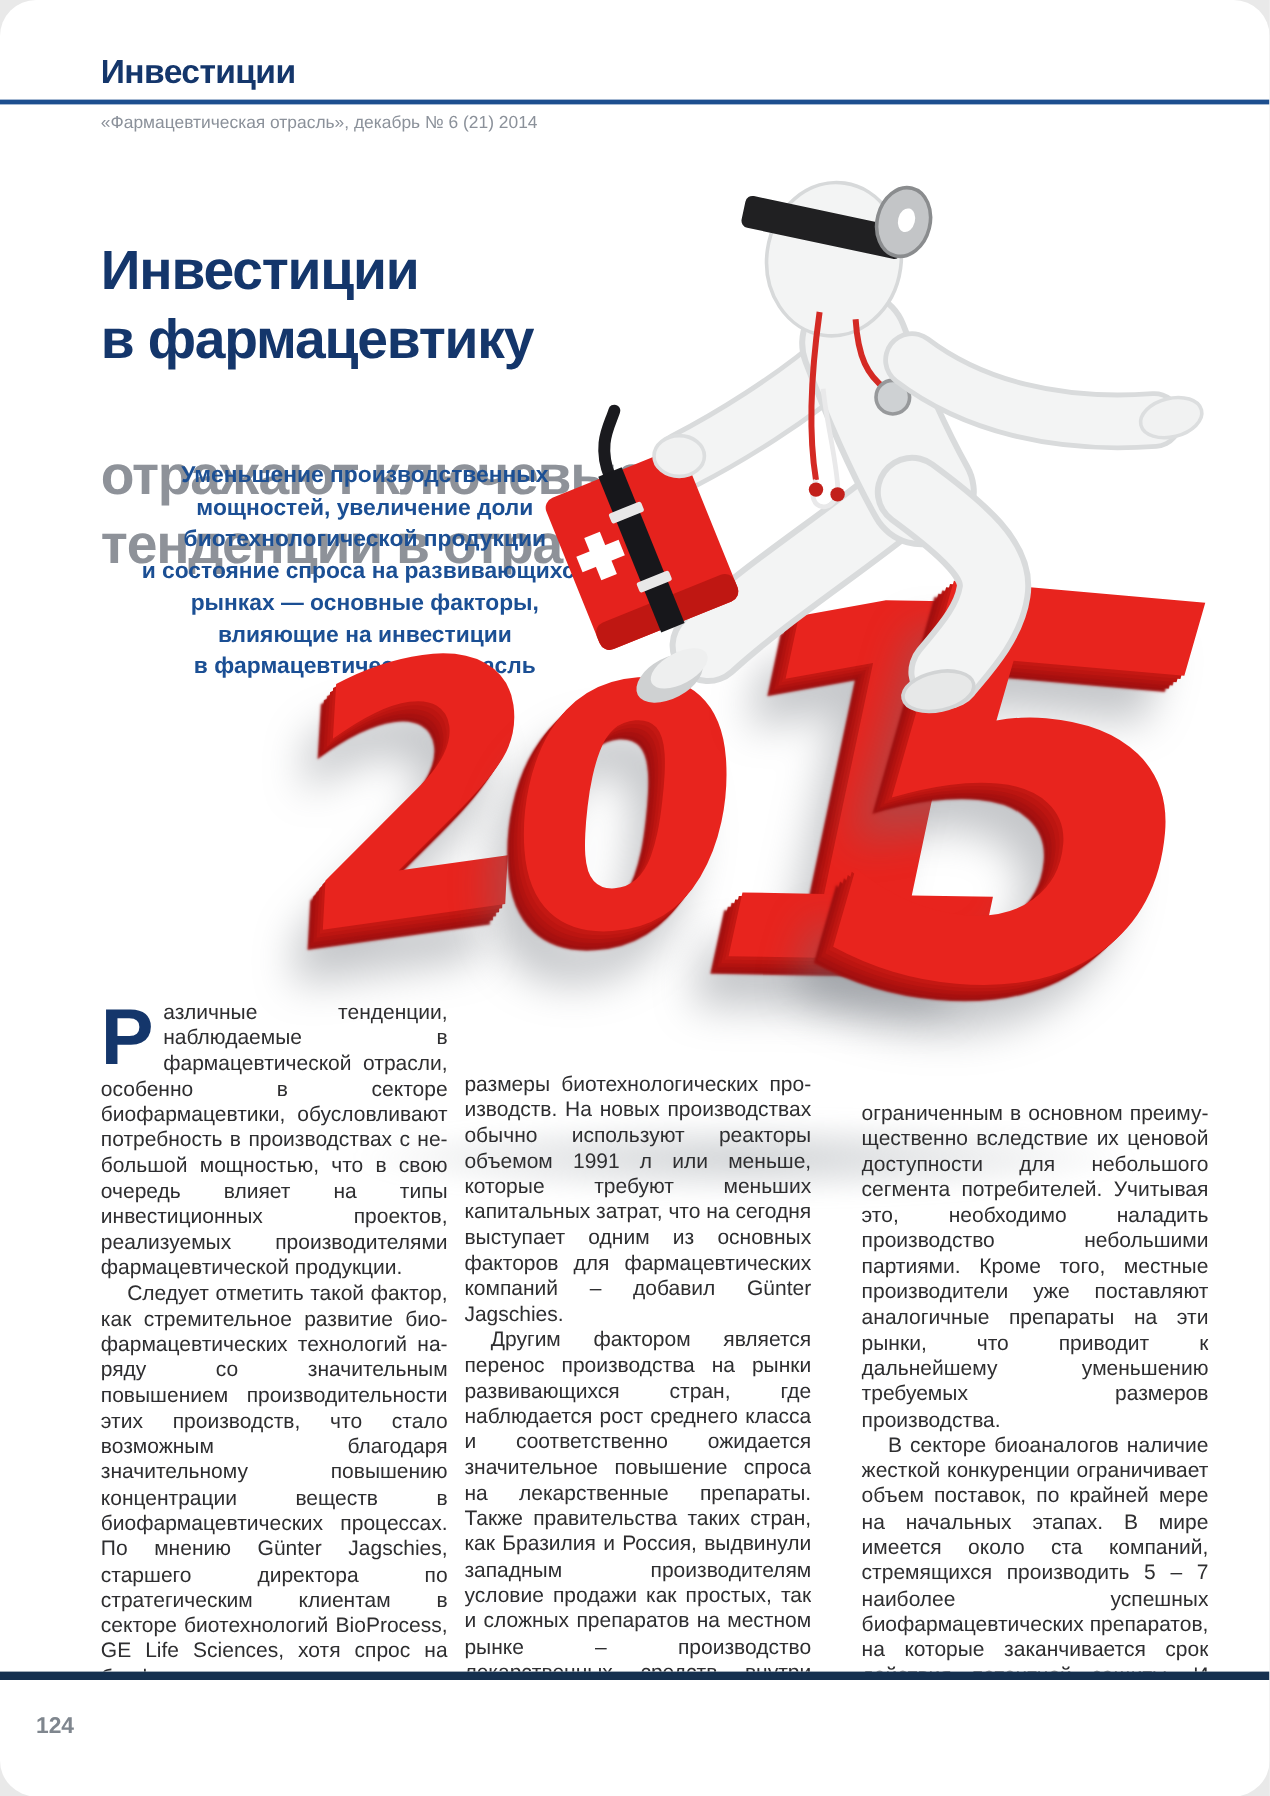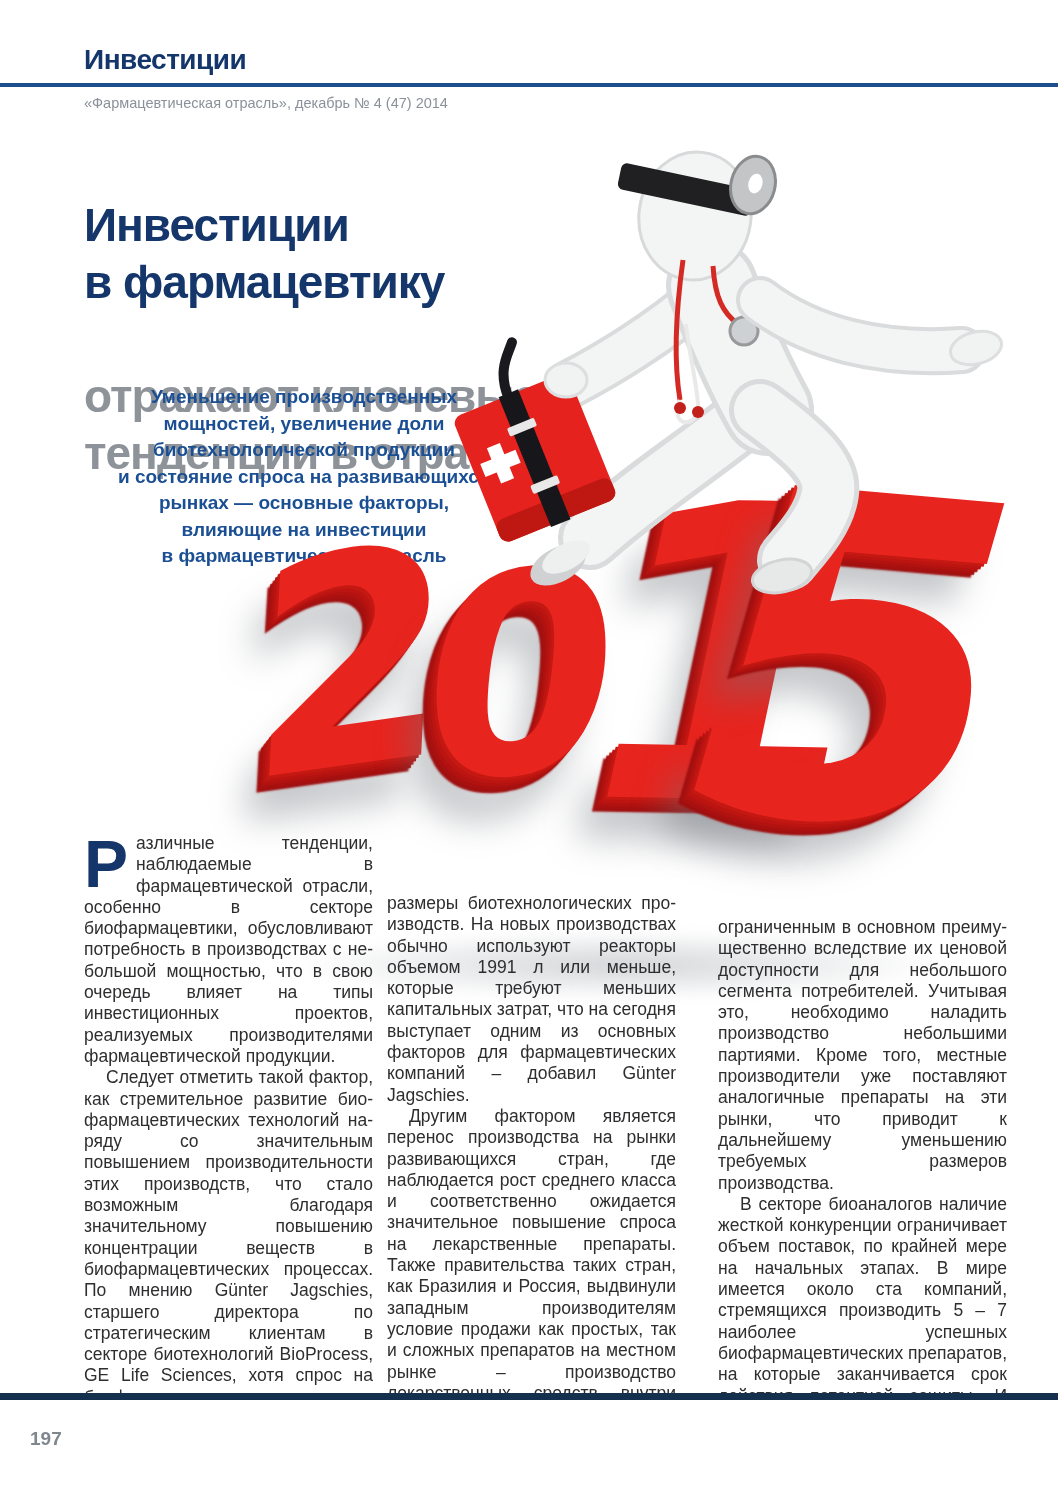--- a/index.html
+++ b/index.html
@@ -1,20 +1,21 @@
 <!DOCTYPE html>
 <html lang="ru"><head>
 <meta charset="utf-8">
 <style>
   * { margin:0; padding:0; box-sizing:border-box; }
   html,body { background:#e9e9e9; }
   .page {
     position:relative; width:1058px; height:1497px;
     background:#ffffff; margin:0 auto; overflow:hidden;
     font-family:"Liberation Sans", sans-serif;
+    border-radius:30px;
   }
   
   .section-label {
     position:absolute; left:84px; top:44px;
     font-size:28px; font-weight:bold; color:#14366b; letter-spacing:-0.5px;
   }
   .header-rule {
     position:absolute; left:0; top:83px; width:1058px; height:4px;
     background:#1d4f8f;
   }
@@ -78,21 +79,21 @@
     font-size:19px; font-weight:bold; color:#7f868e;
   }
 </style>
 </head>
 <body>
 
 <div class="page">
 
   <div class="section-label">Инвестиции</div>
   <div class="header-rule"></div>
-  <div class="edition-note">«Фармацевтическая отрасль», декабрь № 4 (47) 2014</div>
+  <div class="edition-note">«Фармацевтическая отрасль», декабрь № 6 (21) 2014</div>
 
   <div class="title-block">
     <span class="title-strong">Инвестиции
 в фармацевтику</span>
     <span class="title-light">отражают ключевые
 тенденции в отрасли</span>
   </div>
 
   <div class="lead">Уменьшение производственных
 мощностей, увеличение доли
@@ -175,15 +176,15 @@
     <p>размеры биотехнологических про­изводств. На новых производствах обычно используют реакторы объе­мом 1991 л или меньше, которые требуют меньших капитальных за­трат, что на сегодня выступает одним из основных факторов для фарма­цевтических компаний – добавил Günter Jagschies.</p>
     <p>Другим фактором является пере­нос производства на рынки разви­вающихся стран, где наблюдается рост среднего класса и соответ­ственно ожидается значительное повышение спроса на лекарствен­ные препараты. Также правитель­ства таких стран, как Бразилия и Россия, выдвинули западным произ­водителям условие продажи как простых, так и сложных препаратов на местном рынке – производство лекарственных средств внутри стра­ны. Однако в настоящее время спрос в этих странах на биофарма­цевтические препараты остается</p>
   </div>
 
   <div class="col col-3">
     <p>ограниченным в основном преиму­щественно вследствие их ценовой доступности для небольшого сегмен­та потребителей. Учитывая это, не­обходимо наладить производство небольшими партиями. Кроме того, местные производители уже постав­ляют аналогичные препараты на эти рынки, что приводит к дальнейшему уменьшению требуемых размеров производства.</p>
     <p>В секторе биоаналогов наличие жесткой конкуренции ограничивает объем поставок, по крайней мере на начальных этапах. В мире имеется около ста компаний, стремящихся производить 5 – 7 наиболее успеш­ных биофармацевтических препара­тов, на которые заканчивается срок действия патентной защиты. И даже если десять из этих компаний будут успешными, доля каждой из них на рынке останется незначительной. В то же время многие новые лекар-</p>
   </div>
 
   <div class="footer-bar"></div>
-  <div class="page-number">197</div>
+  <div class="page-number">124</div>
 
 </div>
 
 </body></html>

